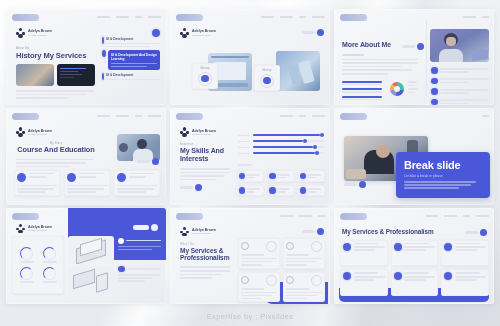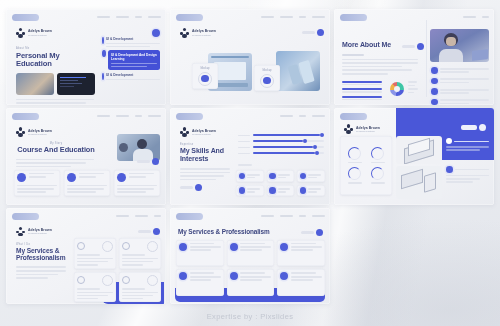--- a/index.html
+++ b/index.html
@@ -83,21 +83,21 @@
           <b></b>
         </span>
       <span>
         <div class="bn">Adelya Brown</div>
         <div class="bs">Personal Portfolio</div>
       </span>
     </div>
     <div style="position:absolute;right:6px;top:20px;width:8px;height:8px;border-radius:50%;background:#4f5ed9;box-shadow:0 0 0 1.5px #e3e6f7;"></div>
     <div style="position:absolute;left:10px;top:38px;width:80px;">
       <div class="kicker">About Me</div>
-      <div class="title" style="font-size:7.6px;margin-top:1.5px;">Personal My Education</div>
+      <div class="title" style="font-size:7.6px;margin-top:1.5px;">History My Services</div>
       <div style="display:flex;gap:3px;margin-top:4px;">
         <div class="imgph" style="width:38px;height:22px;background:linear-gradient(135deg,#7b8fae,#c9b9a6 60%,#5d6f8c);"></div>
         <div class="imgph dark" style="width:38px;height:22px;">
           <div style="position:absolute;left:3px;top:4px;width:26px;height:1px;background:#5b7cf5;"></div>
           <div style="position:absolute;left:3px;top:7px;width:18px;height:1px;background:#46527a;"></div>
           <div style="position:absolute;left:3px;top:10px;width:22px;height:1px;background:#46527a;"></div>
           <div style="position:absolute;left:3px;top:13px;width:14px;height:1px;background:#3a4263;"></div>
         </div>
       </div>
       <div class="ln" style="width:78px;margin-top:4px;"></div>
@@ -439,20 +439,43 @@
       <div class="card" style="display:flex;gap:2px;align-items:center;padding:2.5px;">
         <span class="dotb sm"></span>
         <span style="flex:1;">
             <div class="ln" style="width:90%;"></div>
             <div class="ln" style="width:60%;margin-top:1px;"></div>
           </span>
       </div>
     </div>
   </div>
 
+  <div class="slide">
+    <div class="pill"></div>
+    <div class="nav">
+      <i class="s"></i>
+    </div>
+    <div class="imgph" style="position:absolute;left:10px;top:28px;width:84px;height:45px;background:linear-gradient(145deg,#d9cfc6,#9aa4b4 55%,#4a4f5e);box-shadow:0 1px 4px rgba(60,70,100,.18);">
+      <div style="position:absolute;left:20px;top:14px;width:30px;height:24px;border-radius:10px 10px 0 0;background:#2a2f3d;"></div>
+      <div style="position:absolute;left:32px;top:9px;width:14px;height:13px;border-radius:50%;background:#c9a896;"></div>
+      <div style="position:absolute;right:10px;top:4px;width:11px;height:17px;border-radius:3px;background:#5b6472;"></div>
+      <div style="position:absolute;left:2px;bottom:2px;width:20px;height:10px;border-radius:3px;background:#cdbfb2;"></div>
+    </div>
+    <div style="position:absolute;left:62px;top:44px;right:4px;bottom:7px;background:#4a57d8;border-radius:4px;padding:7px 8px;box-sizing:border-box;box-shadow:0 2px 6px rgba(60,70,140,.25);">
+      <div style="font-size:11px;font-weight:bold;color:#fff;letter-spacing:-.2px;">Break slide</div>
+      <div style="font-size:3.4px;color:#ccd2f4;margin-top:3px;">Let take a break in please</div>
+      <div class="ln" style="width:92%;margin-top:3px;background:#8d97e8;height:1.4px;"></div>
+      <div class="ln" style="width:86%;margin-top:1.5px;background:#8d97e8;height:1.4px;"></div>
+      <div class="ln" style="width:70%;margin-top:1.5px;background:#8d97e8;height:1.4px;"></div>
+    </div>
+    <div class="btn" style="position:absolute;left:10px;bottom:17px;">
+      <span class="bl"></span>
+      <span class="bc"></span>
+    </div>
+  </div>
 
   <div class="slide">
     <div class="pill"></div>
     <div class="brand" style="top:16px;">
       <span class="mk">
           <b></b>
           <b></b>
           <b></b>
           <b></b>
         </span>

